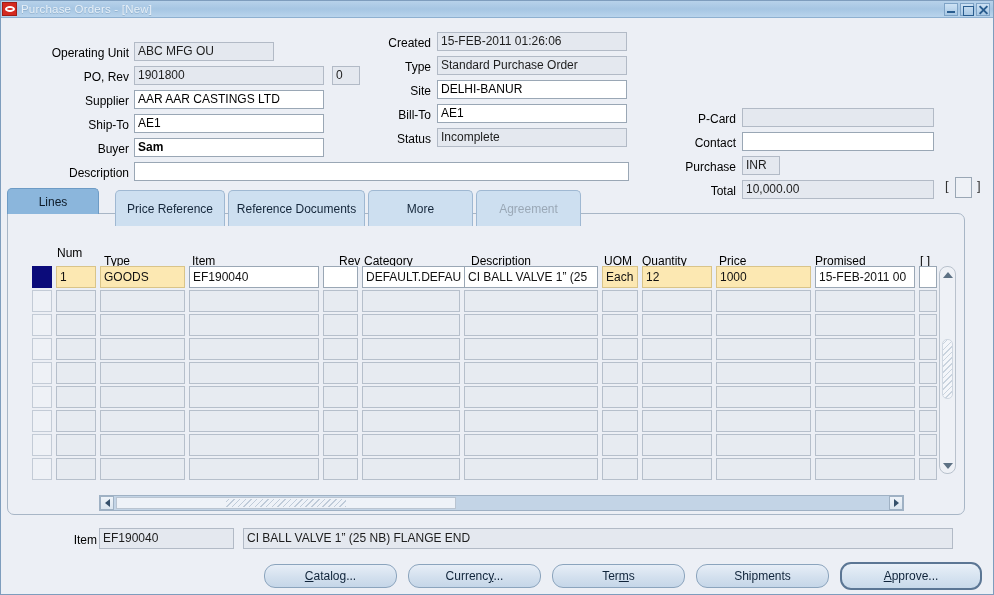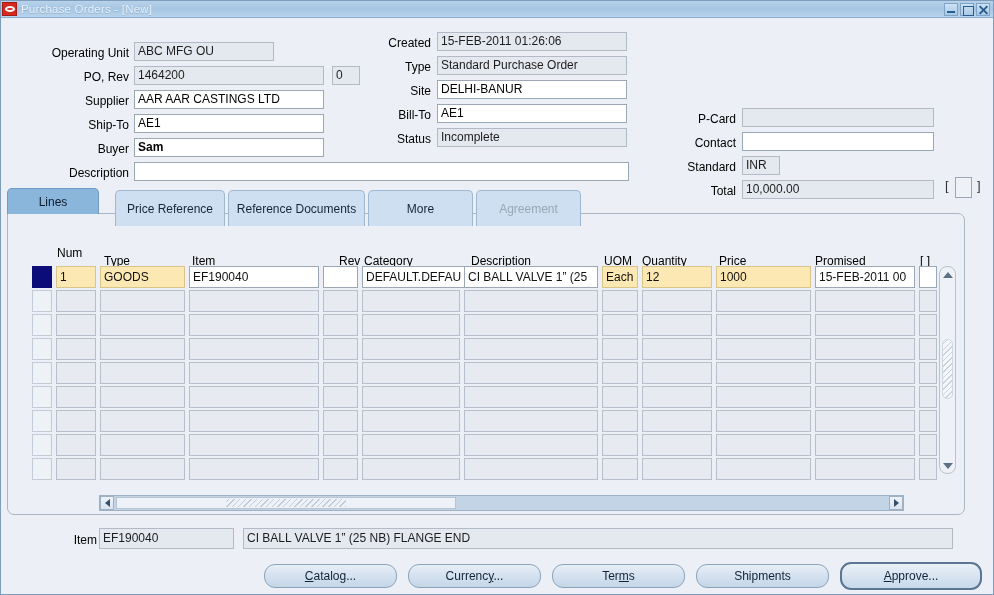--- a/index.html
+++ b/index.html
@@ -289,42 +289,42 @@
   <div class="header-form">
 
     <div class="fld-label" style="left:18px; top:27px; width:110px;">Operating Unit</div>
     <div class="fld-label" style="left:18px; top:51px; width:110px;">PO, Rev</div>
     <div class="fld-label" style="left:18px; top:75px; width:110px;">Supplier</div>
     <div class="fld-label" style="left:18px; top:99px; width:110px;">Ship-To</div>
     <div class="fld-label" style="left:18px; top:123px; width:110px;">Buyer</div>
     <div class="fld-label" style="left:18px; top:147px; width:110px;">Description</div>
 
     <div class="fld ro" style="left:133px; top:23px; width:140px;">ABC MFG OU</div>
-    <div class="fld ro" style="left:133px; top:47px; width:190px;">1464200</div>
+    <div class="fld ro" style="left:133px; top:47px; width:190px;">1901800</div>
     <div class="fld ro" style="left:331px; top:47px; width:28px;">0</div>
     <div class="fld" style="left:133px; top:71px; width:190px;">AAR AAR CASTINGS LTD</div>
     <div class="fld" style="left:133px; top:95px; width:190px;">AE1</div>
     <div class="fld bold" style="left:133px; top:119px; width:190px;">Sam</div>
     <div class="fld" style="left:133px; top:143px; width:495px;"></div>
 
     <div class="fld-label" style="left:330px; top:17px; width:100px;">Created</div>
     <div class="fld-label" style="left:330px; top:41px; width:100px;">Type</div>
     <div class="fld-label" style="left:330px; top:65px; width:100px;">Site</div>
     <div class="fld-label" style="left:330px; top:89px; width:100px;">Bill-To</div>
     <div class="fld-label" style="left:330px; top:113px; width:100px;">Status</div>
 
     <div class="fld ro" style="left:436px; top:13px; width:190px;">15-FEB-2011 01:26:06</div>
     <div class="fld ro" style="left:436px; top:37px; width:190px;">Standard Purchase Order</div>
     <div class="fld" style="left:436px; top:61px; width:190px;">DELHI-BANUR</div>
     <div class="fld" style="left:436px; top:85px; width:190px;">AE1</div>
     <div class="fld ro" style="left:436px; top:109px; width:190px;">Incomplete</div>
 
     <div class="fld-label" style="left:625px; top:93px; width:110px;">P-Card</div>
     <div class="fld-label" style="left:625px; top:117px; width:110px;">Contact</div>
-    <div class="fld-label" style="left:625px; top:141px; width:110px;">Standard</div>
+    <div class="fld-label" style="left:625px; top:141px; width:110px;">Purchase</div>
     <div class="fld-label" style="left:625px; top:165px; width:110px;">Total</div>
 
     <div class="fld ro" style="left:741px; top:89px; width:192px;"></div>
     <div class="fld" style="left:741px; top:113px; width:192px;"></div>
     <div class="fld ro" style="left:741px; top:137px; width:38px;">INR</div>
     <div class="fld ro" style="left:741px; top:161px; width:192px;">10,000.00</div>
 
     <div class="bracket" style="left:944px; top:159px;">[</div>
     <div class="dff-box" style="left:954px; top:158px;"></div>
     <div class="bracket" style="left:976px; top:159px;">]</div>

